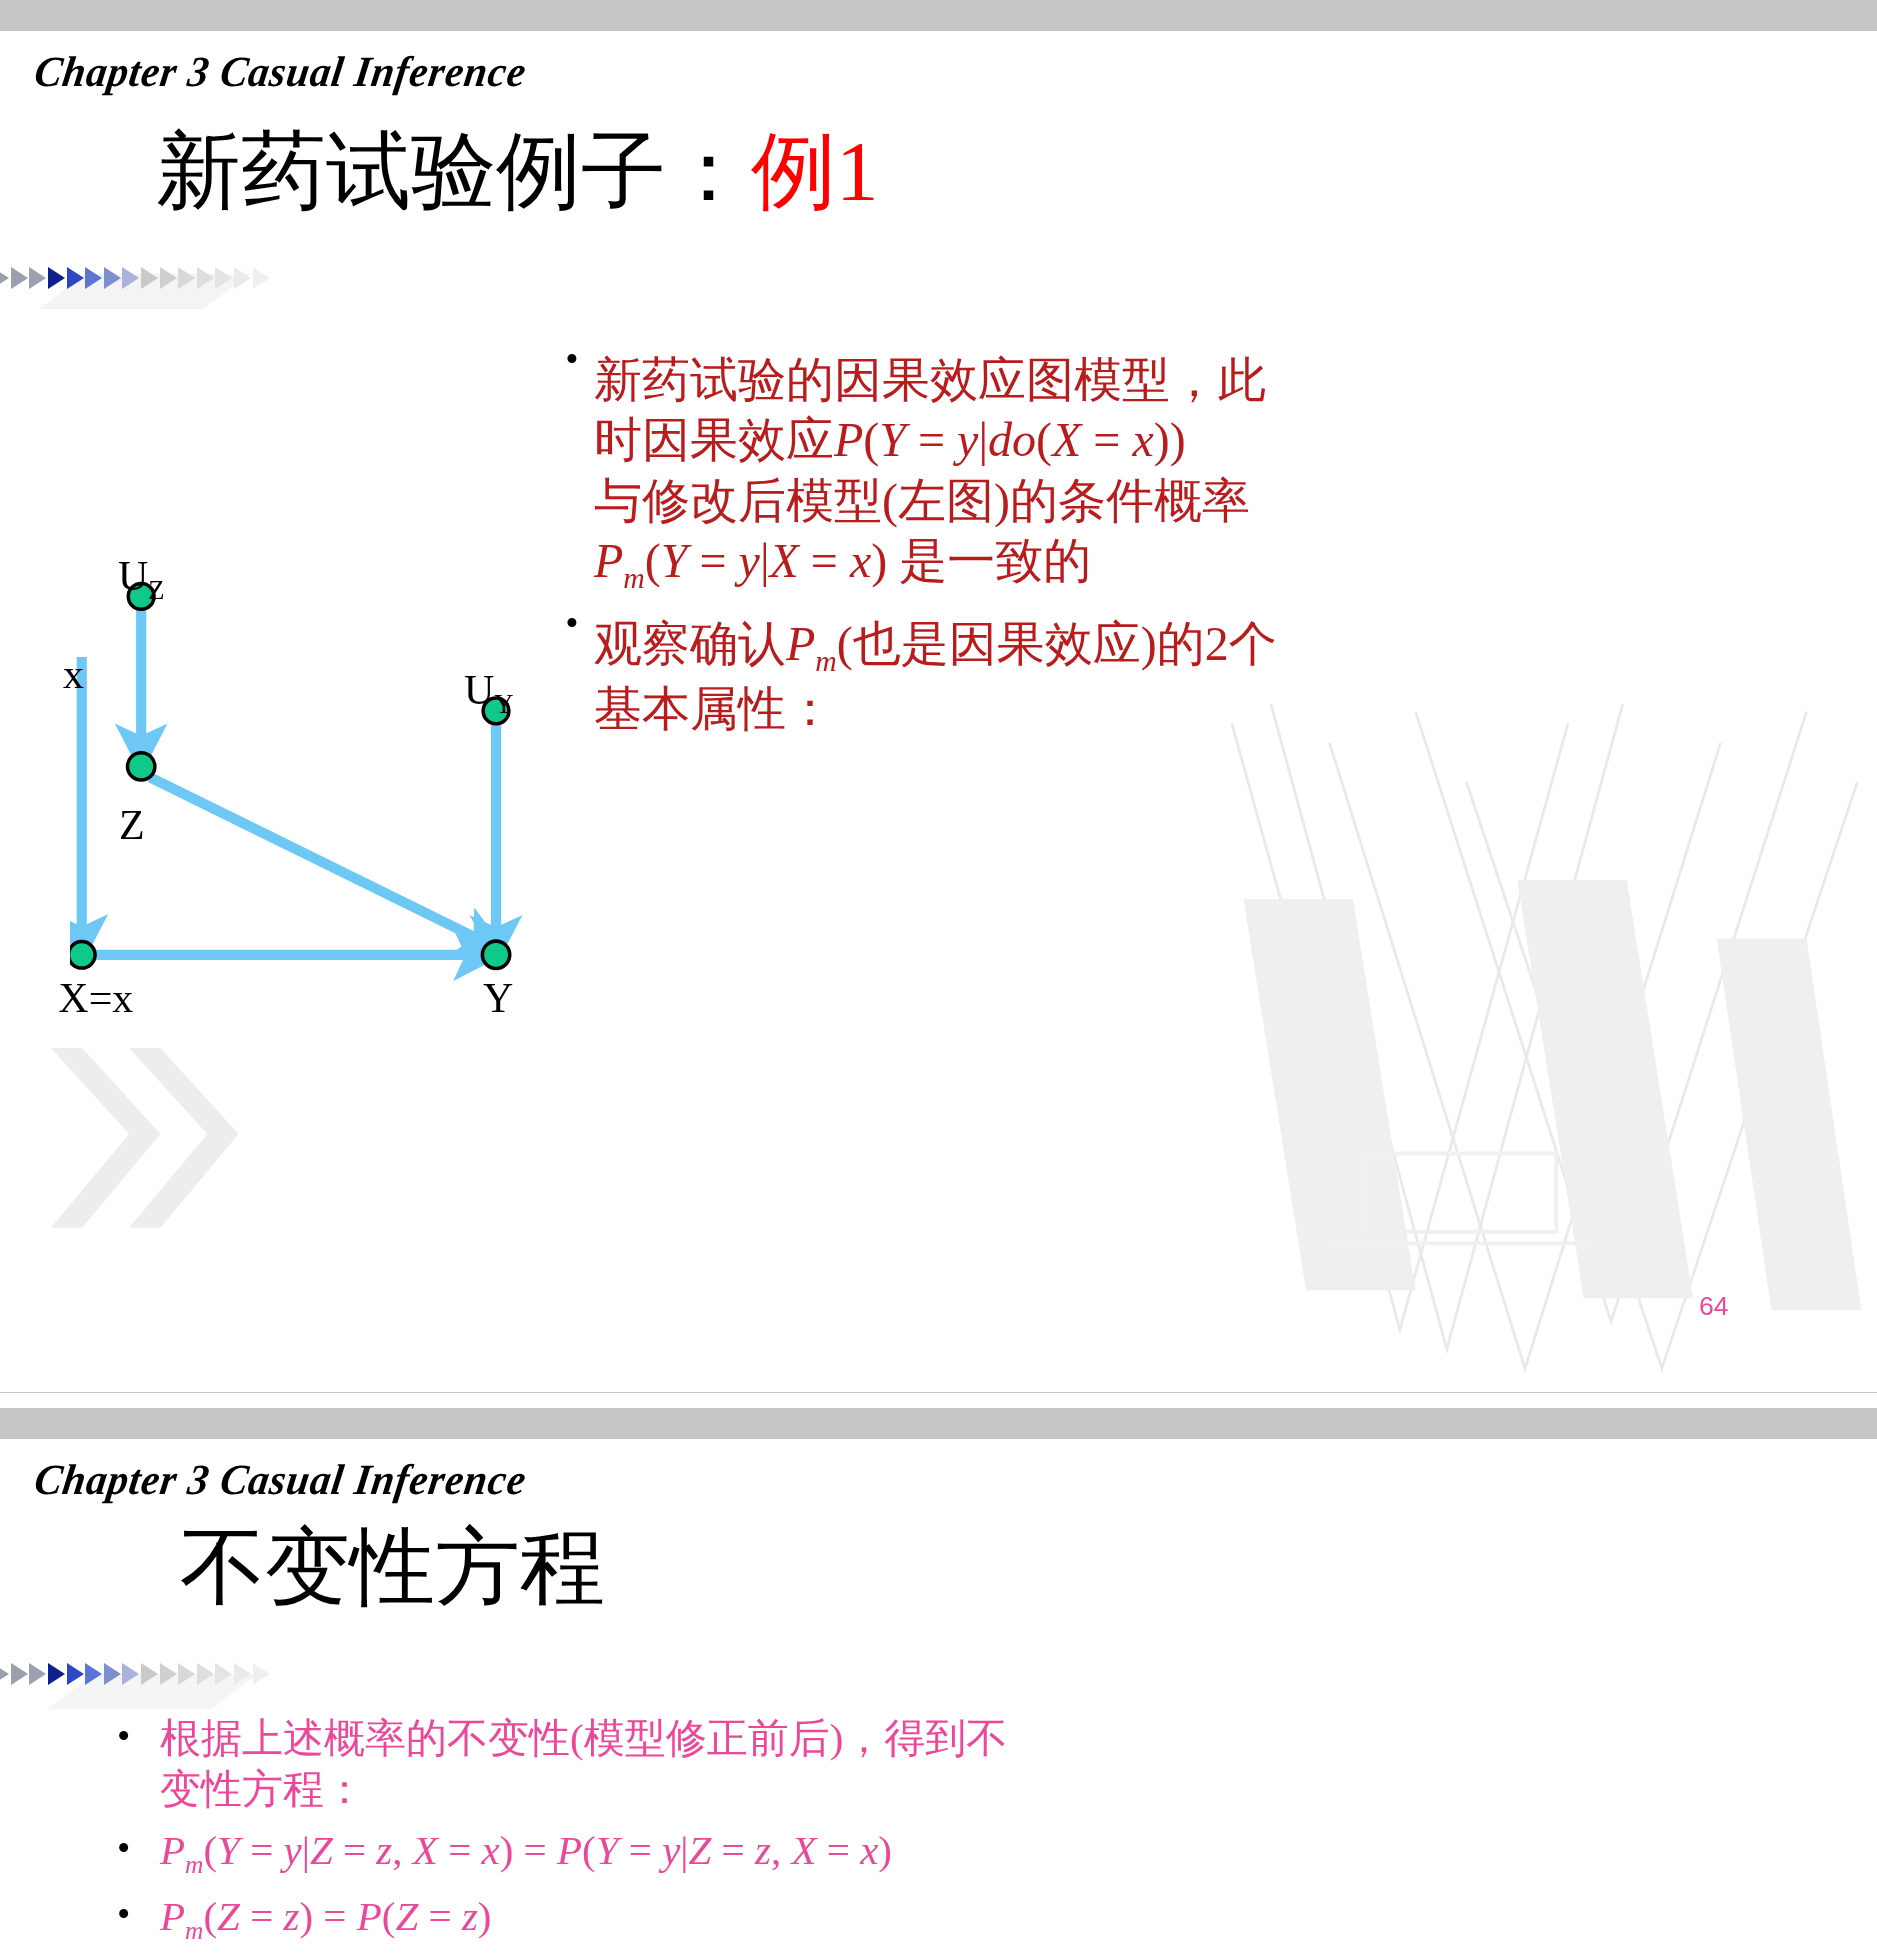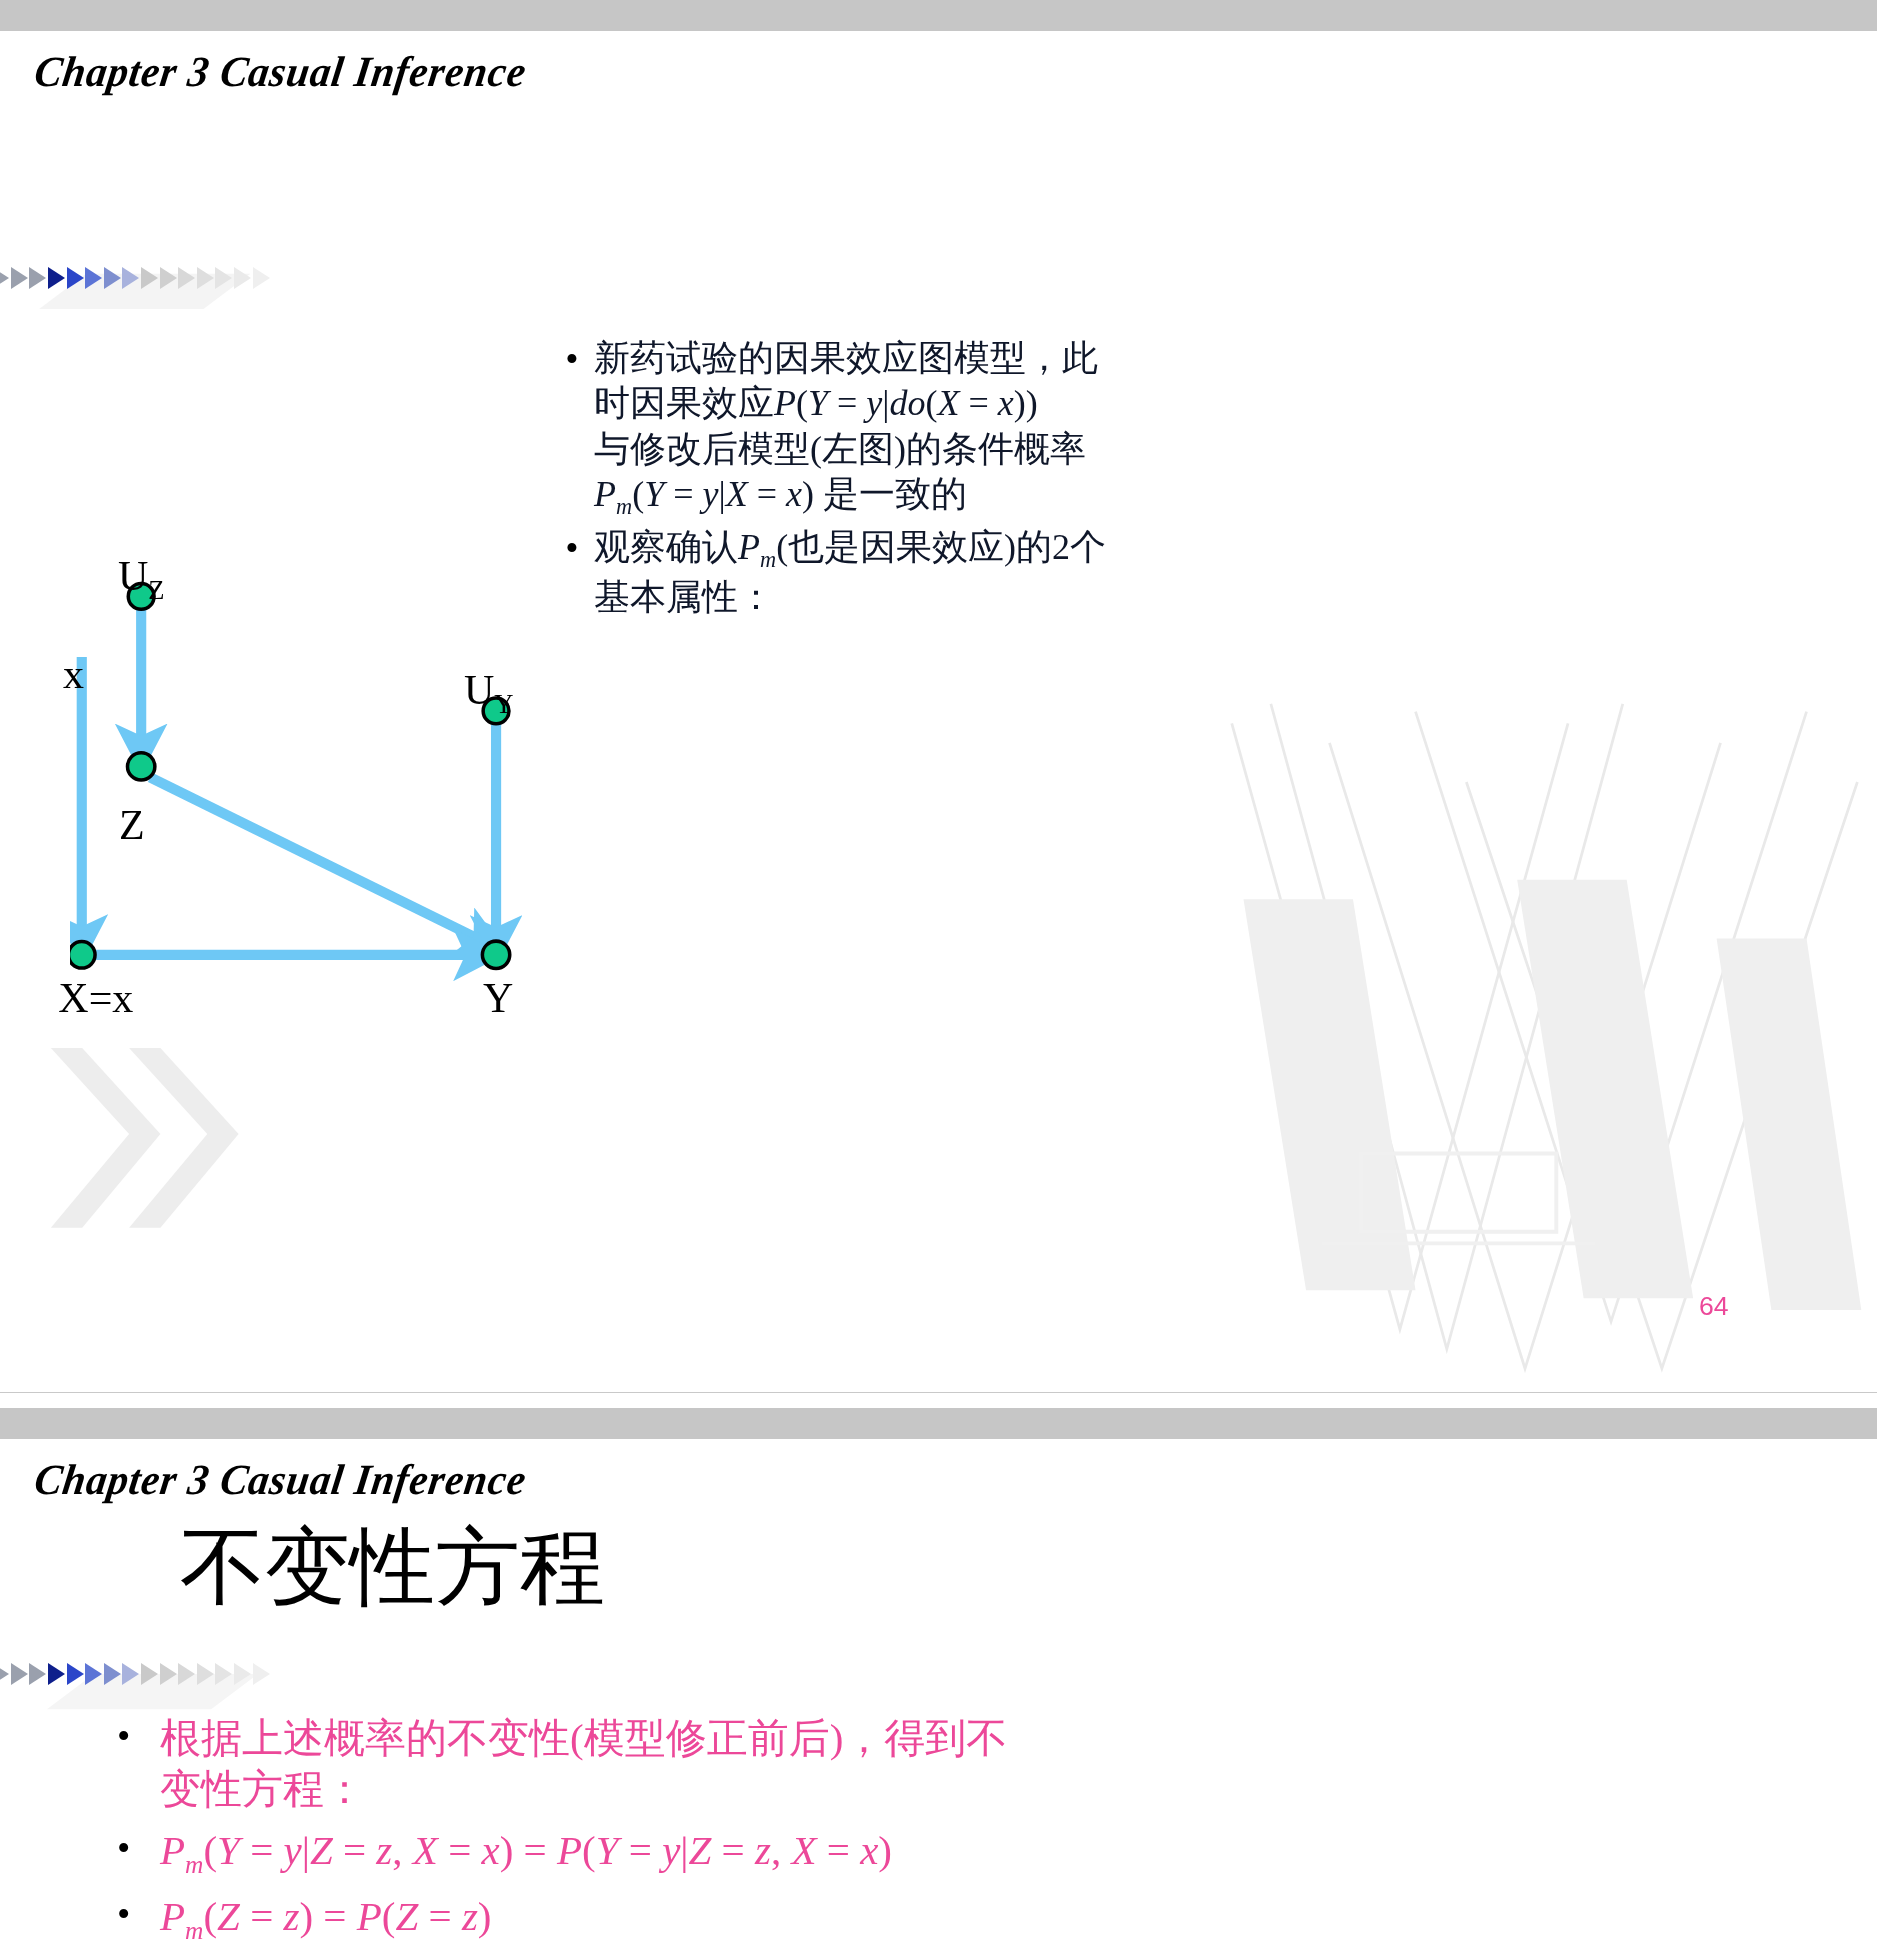--- a/index.html
+++ b/index.html
@@ -134,23 +134,24 @@
     width: 35px;
     font-size: 38px;
     line-height: 1.26;
     color: #000000;
     text-align: left;
     padding-left: 6.3px;
     box-sizing: border-box;
   }
   .bullet-text {
     flex: 1 1 auto;
-    font-size: 36px;
+    font-size: 48px;
     line-height: 1.26;
-    color: #0f172a;
+    color: #b91c1c;
+    margin-top: 14px;
   }
   .plain-para {
     font-size: 41px;
     line-height: 1.26;
     color: #000000;
     margin-top: 5.5px;
   }
 
   
   .body2 {
@@ -219,20 +220,23 @@
       <path d="M130 2680 L330 2900 L130 3140 L210 3140 L410 2900 L210 2680 Z"></path>
       <path d="M330 2680 L530 2900 L330 3140 L410 3140 L610 2900 L410 2680 Z"></path>
     </g>
     <g fill="#f4f4f4">
       <path d="M220 700 L640 700 L520 790 L100 790 Z"></path>
     </g>
   </svg>
 
   <div class="chapter-header">Chapter 3 Casual Inference</div>
 
+  <div class="slide-title" id="title-1">
+    <span>新药试验例子：</span><span class="title-accent">例</span><span class="title-accent-num">1</span>
+  </div>
 
   <div class="arrow-strip" id="arrows-1">
     <span class="arrow-tri" style="border-left-color:#9AA0AD"></span>
     <span class="arrow-tri" style="border-left-color:#9AA0AD"></span>
     <span class="arrow-tri" style="border-left-color:#9AA0AD"></span>
     <span class="arrow-tri" style="border-left-color:#0E1F8C"></span>
     <span class="arrow-tri" style="border-left-color:#2B46C9"></span>
     <span class="arrow-tri" style="border-left-color:#5C74D6"></span>
     <span class="arrow-tri" style="border-left-color:#7E8FCF"></span>
     <span class="arrow-tri" style="border-left-color:#A8B2DD"></span>

